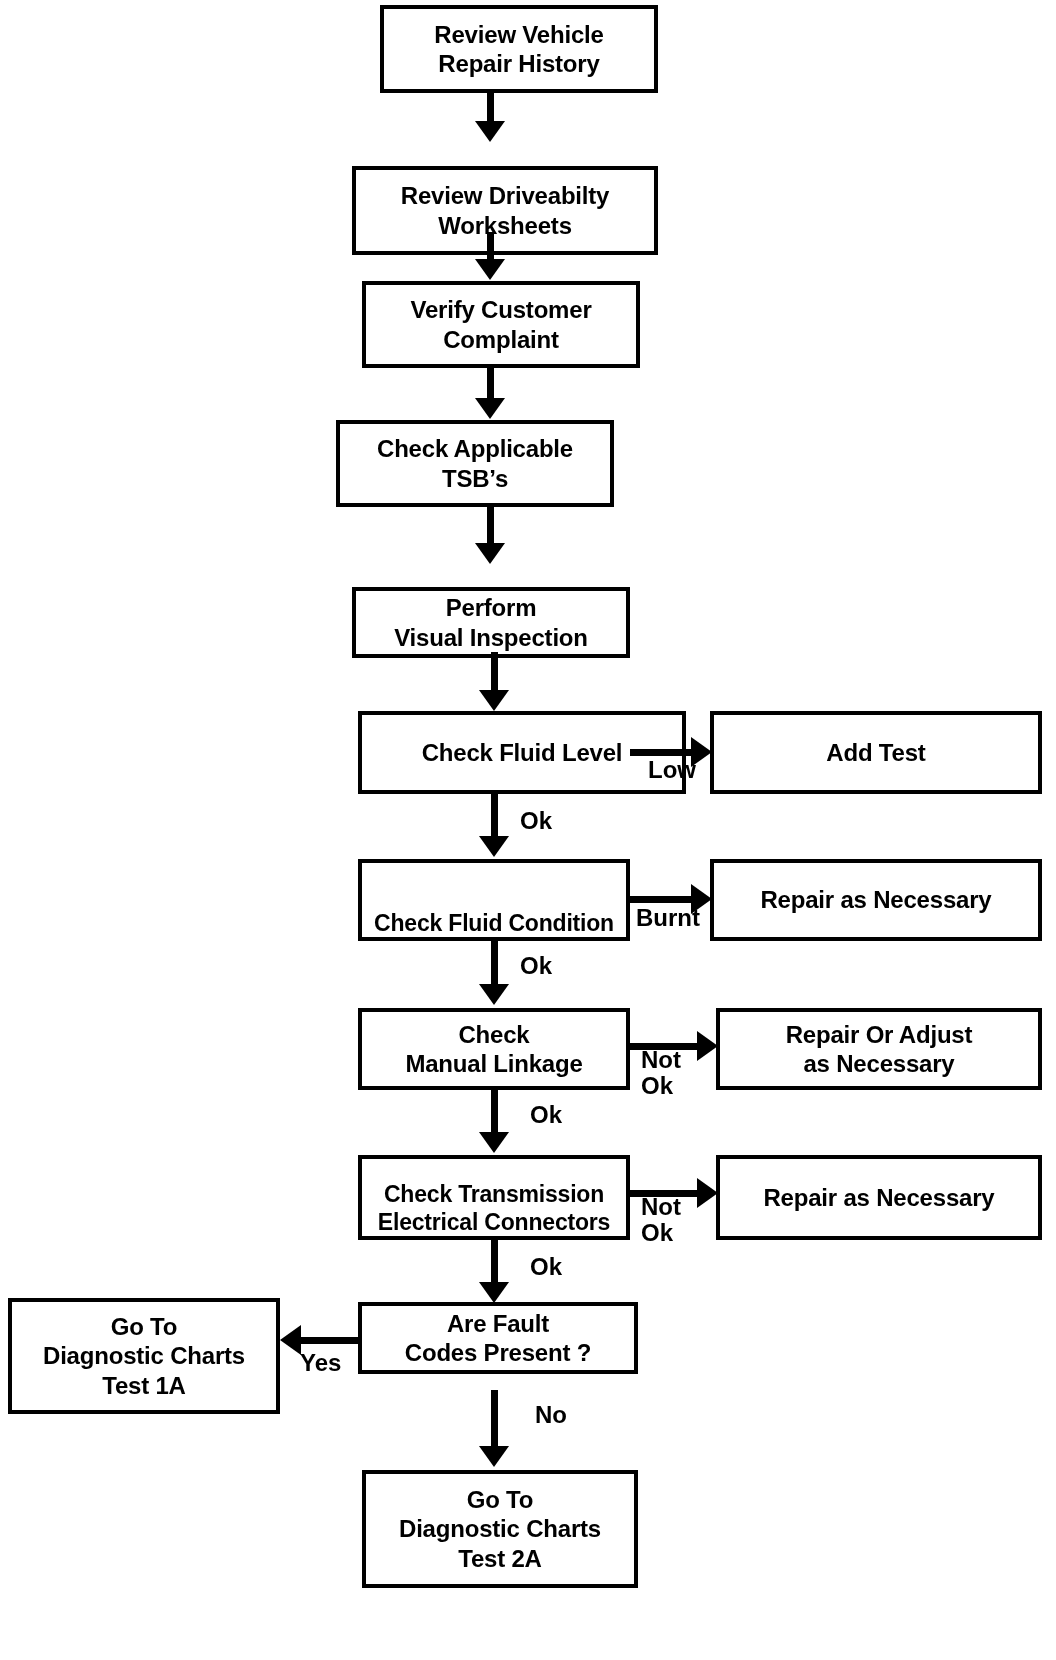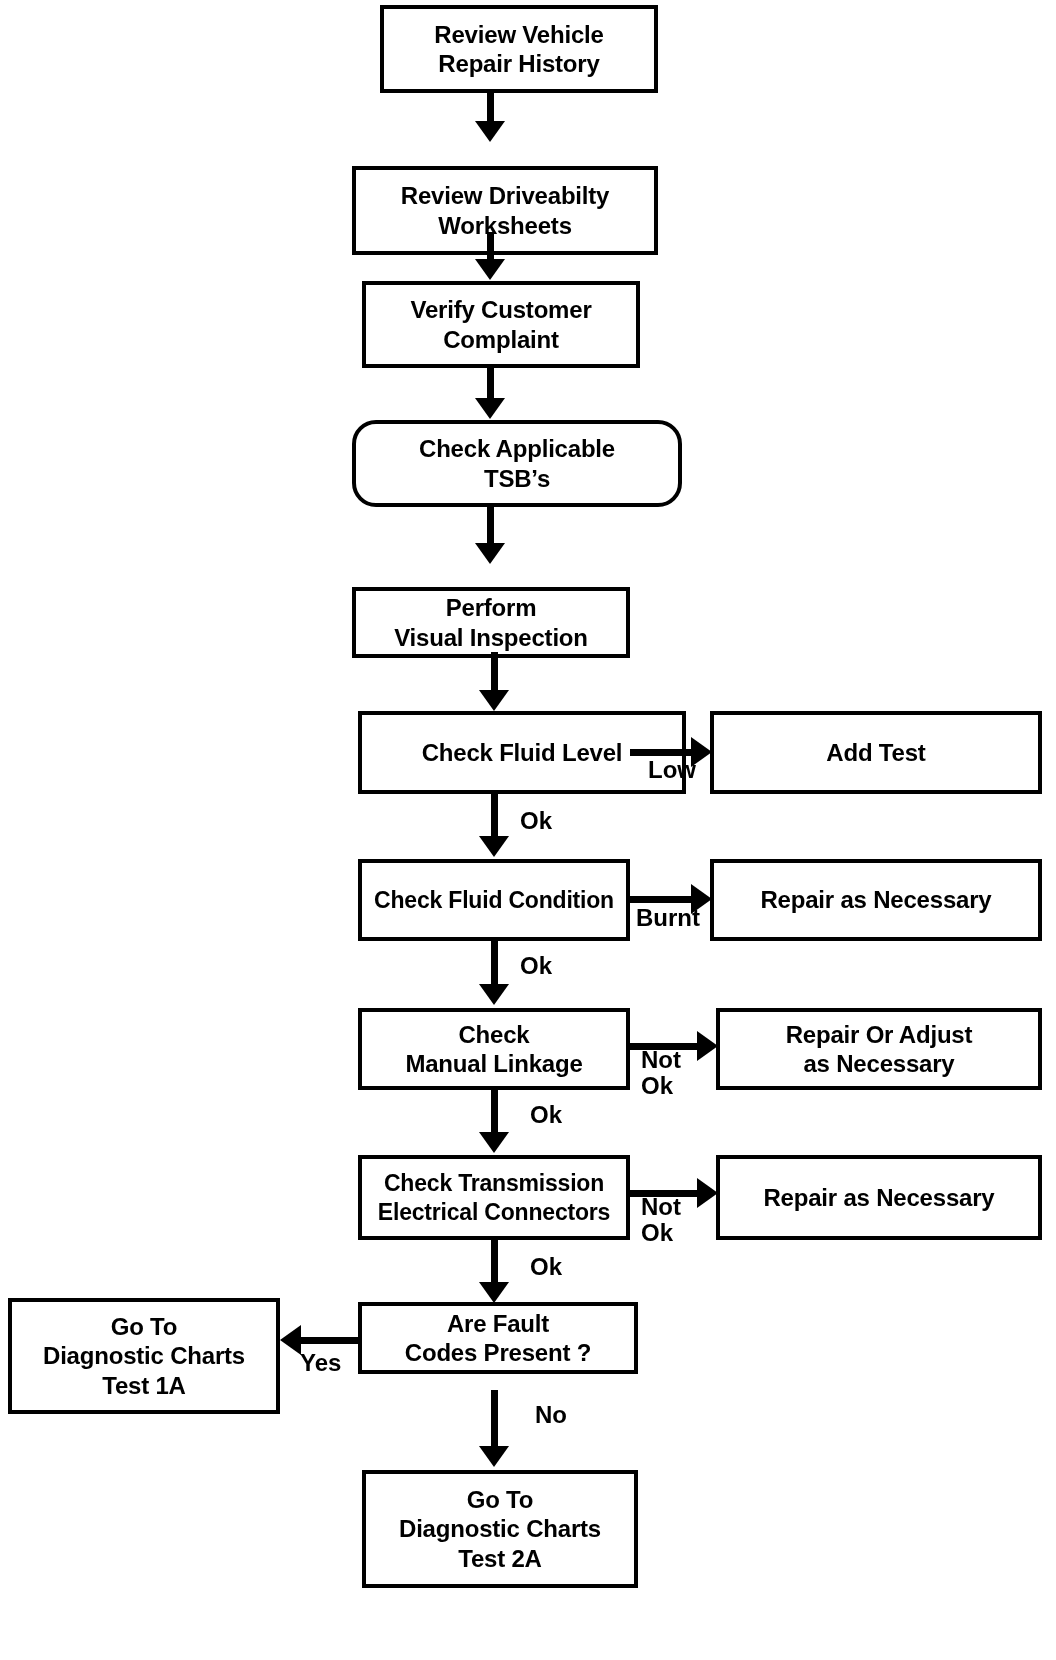--- a/index.html
+++ b/index.html
@@ -32,21 +32,21 @@
     font-weight: bold;
     font-size: 24px;
     line-height: 1.22;
     letter-spacing: -0.2px;
   }
   .node .txt {
     display: block;
     white-space: pre-line;
     padding: 0 6px;
   }
-  .node.tight { font-size: 23px; }
+  .node.tight { font-size: 23px; align-items: flex-end; }
 
   
   .vline {
     position: absolute;
     background: #000000;
     width: 7px;
   }
   .hline {
     position: absolute;
     background: #000000;
@@ -100,21 +100,21 @@
   <div class="node" style="left:352px; top:130px; width:306px; height:89px;margin-top:36px;">
     <span class="txt">Review Driveabilty
 Worksheets</span>
   </div>
 
   <div class="node" style="left:352px; top:281px; width:278px; height:87px;margin-left:10px;">
     <span class="txt">Verify Customer
 Complaint</span>
   </div>
 
-  <div class="node" style="left:352px; top:420px; width:330px; height:87px;border-radius:24px;">
+  <div class="node" style="left:336px; top:420px; width:278px; height:87px;">
     <span class="txt">Check Applicable
 TSB’s</span>
   </div>
 
   <div class="node" style="left:352px; top:587px; width:278px; height:71px;">
     <span class="txt">Perform
 Visual Inspection</span>
   </div>
 
   <div class="node" style="left:358px; top:711px; width:328px; height:83px;">

